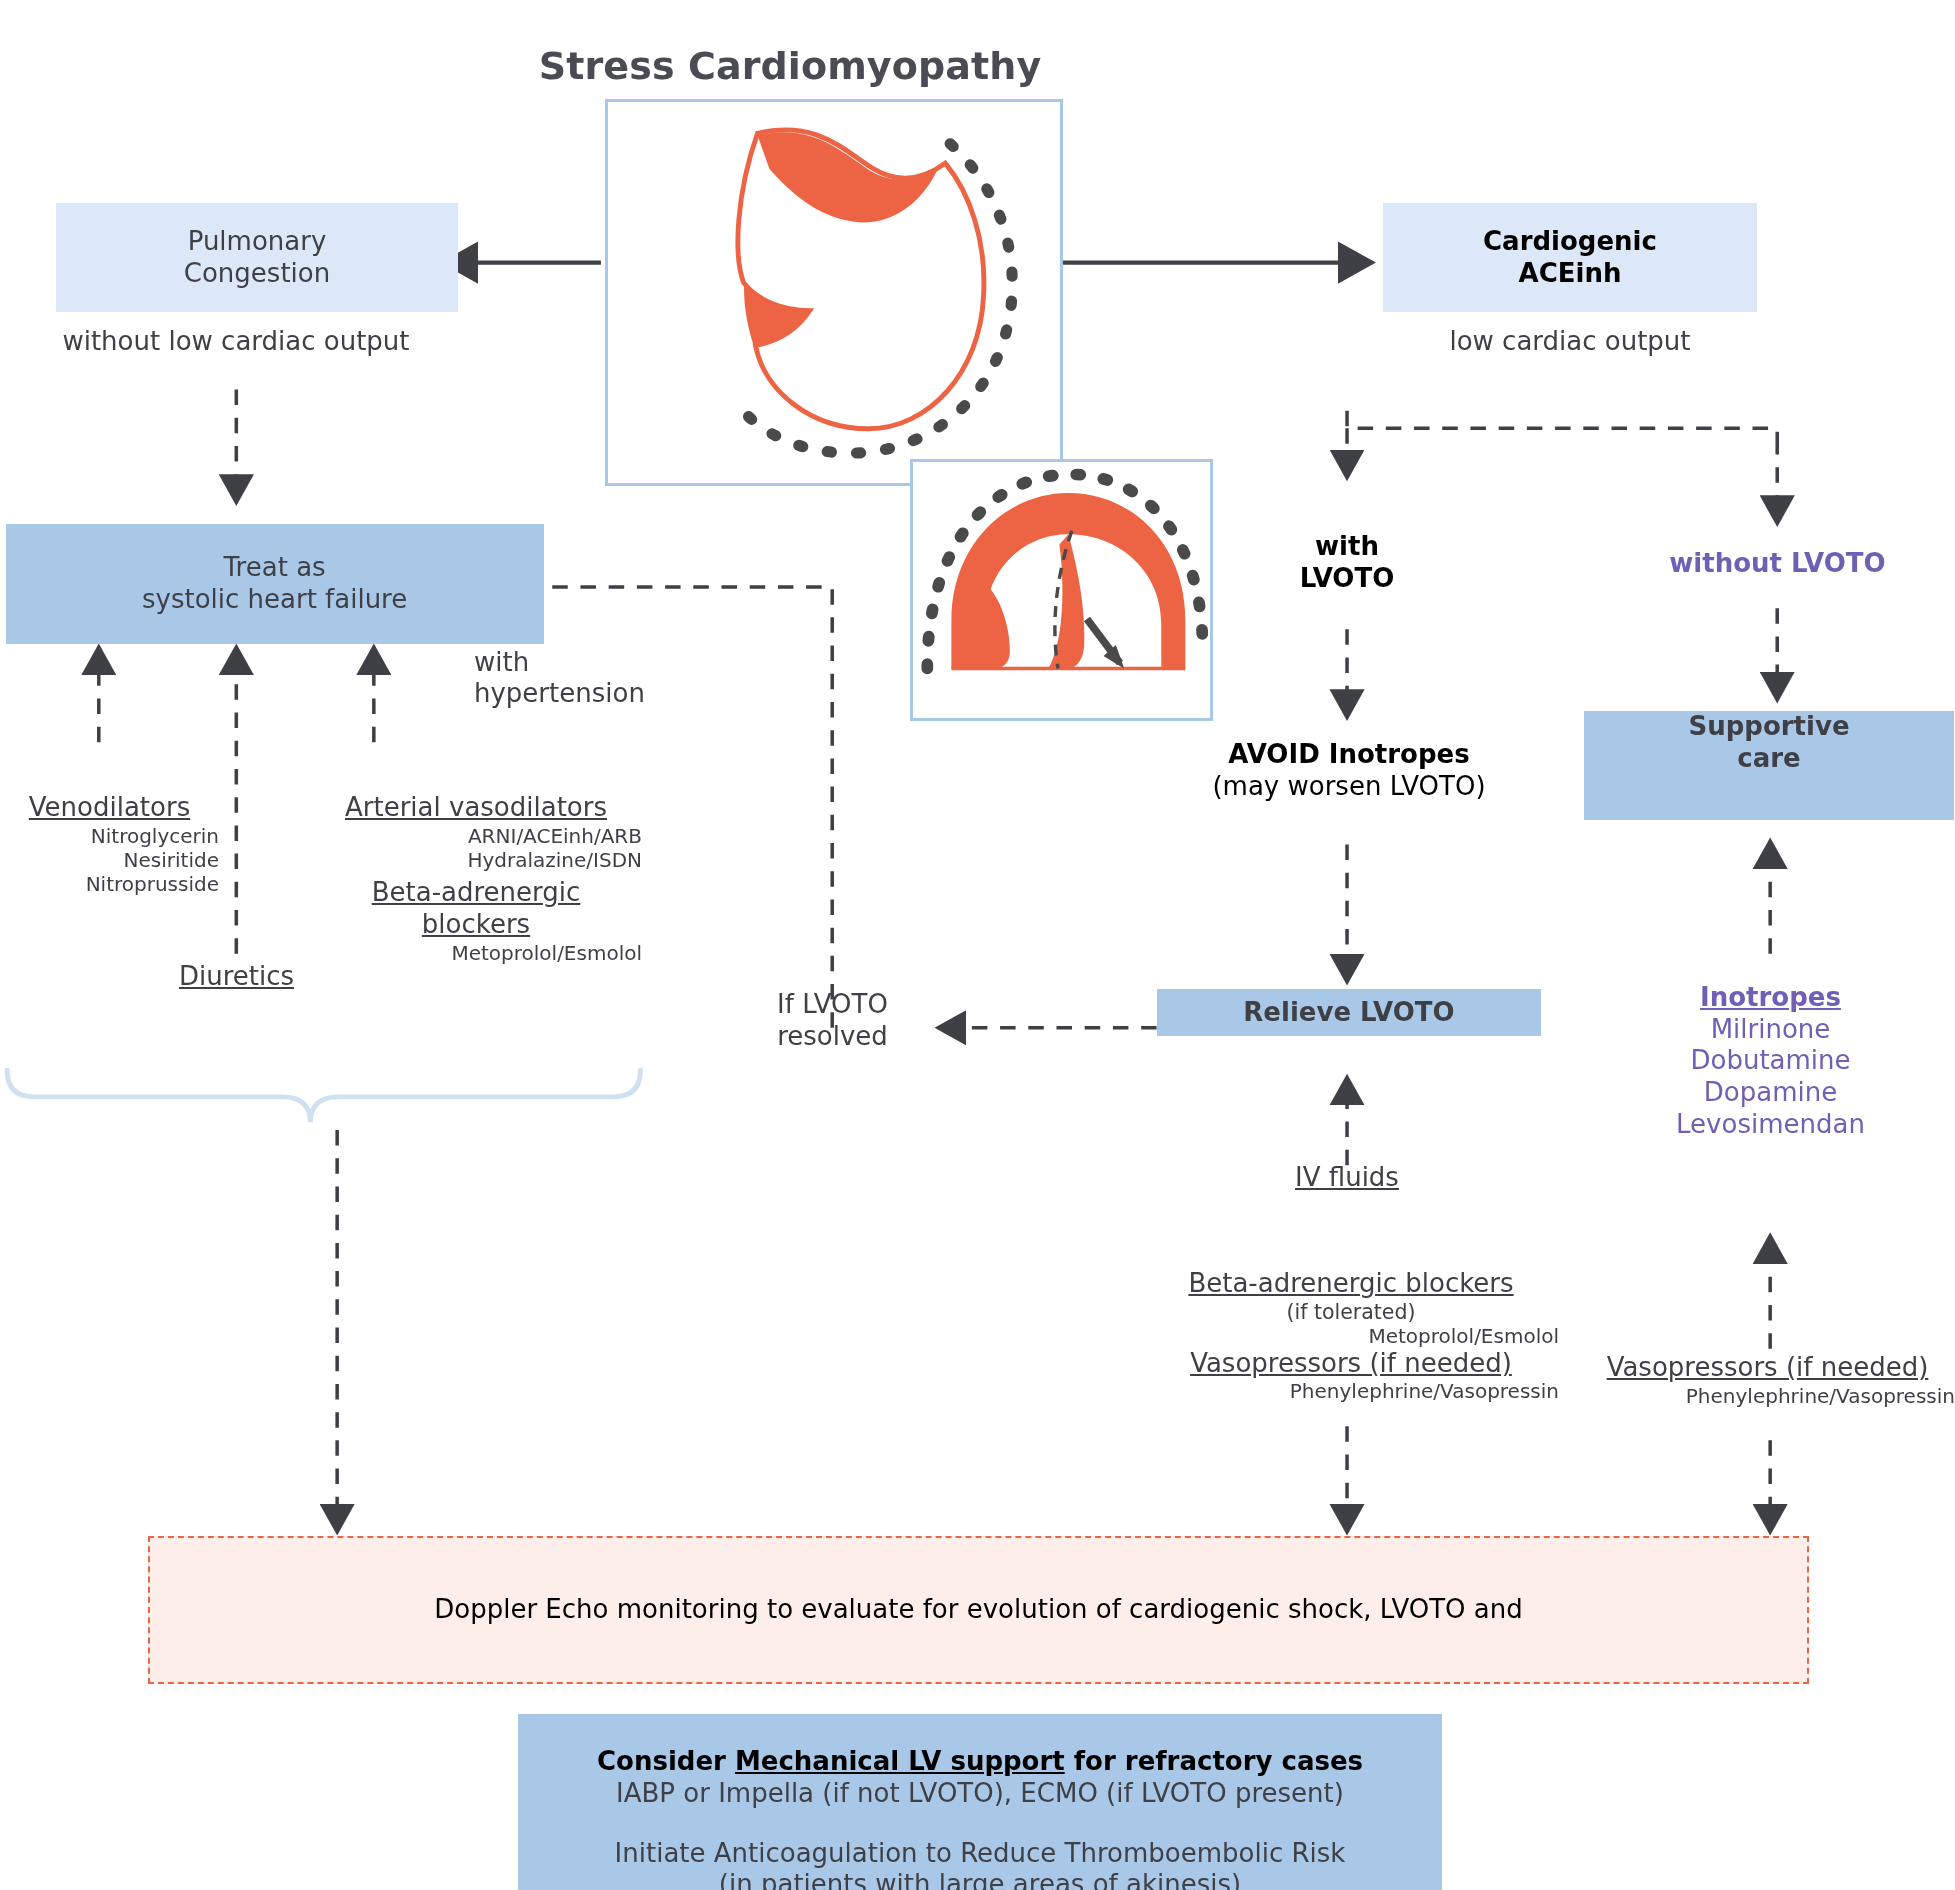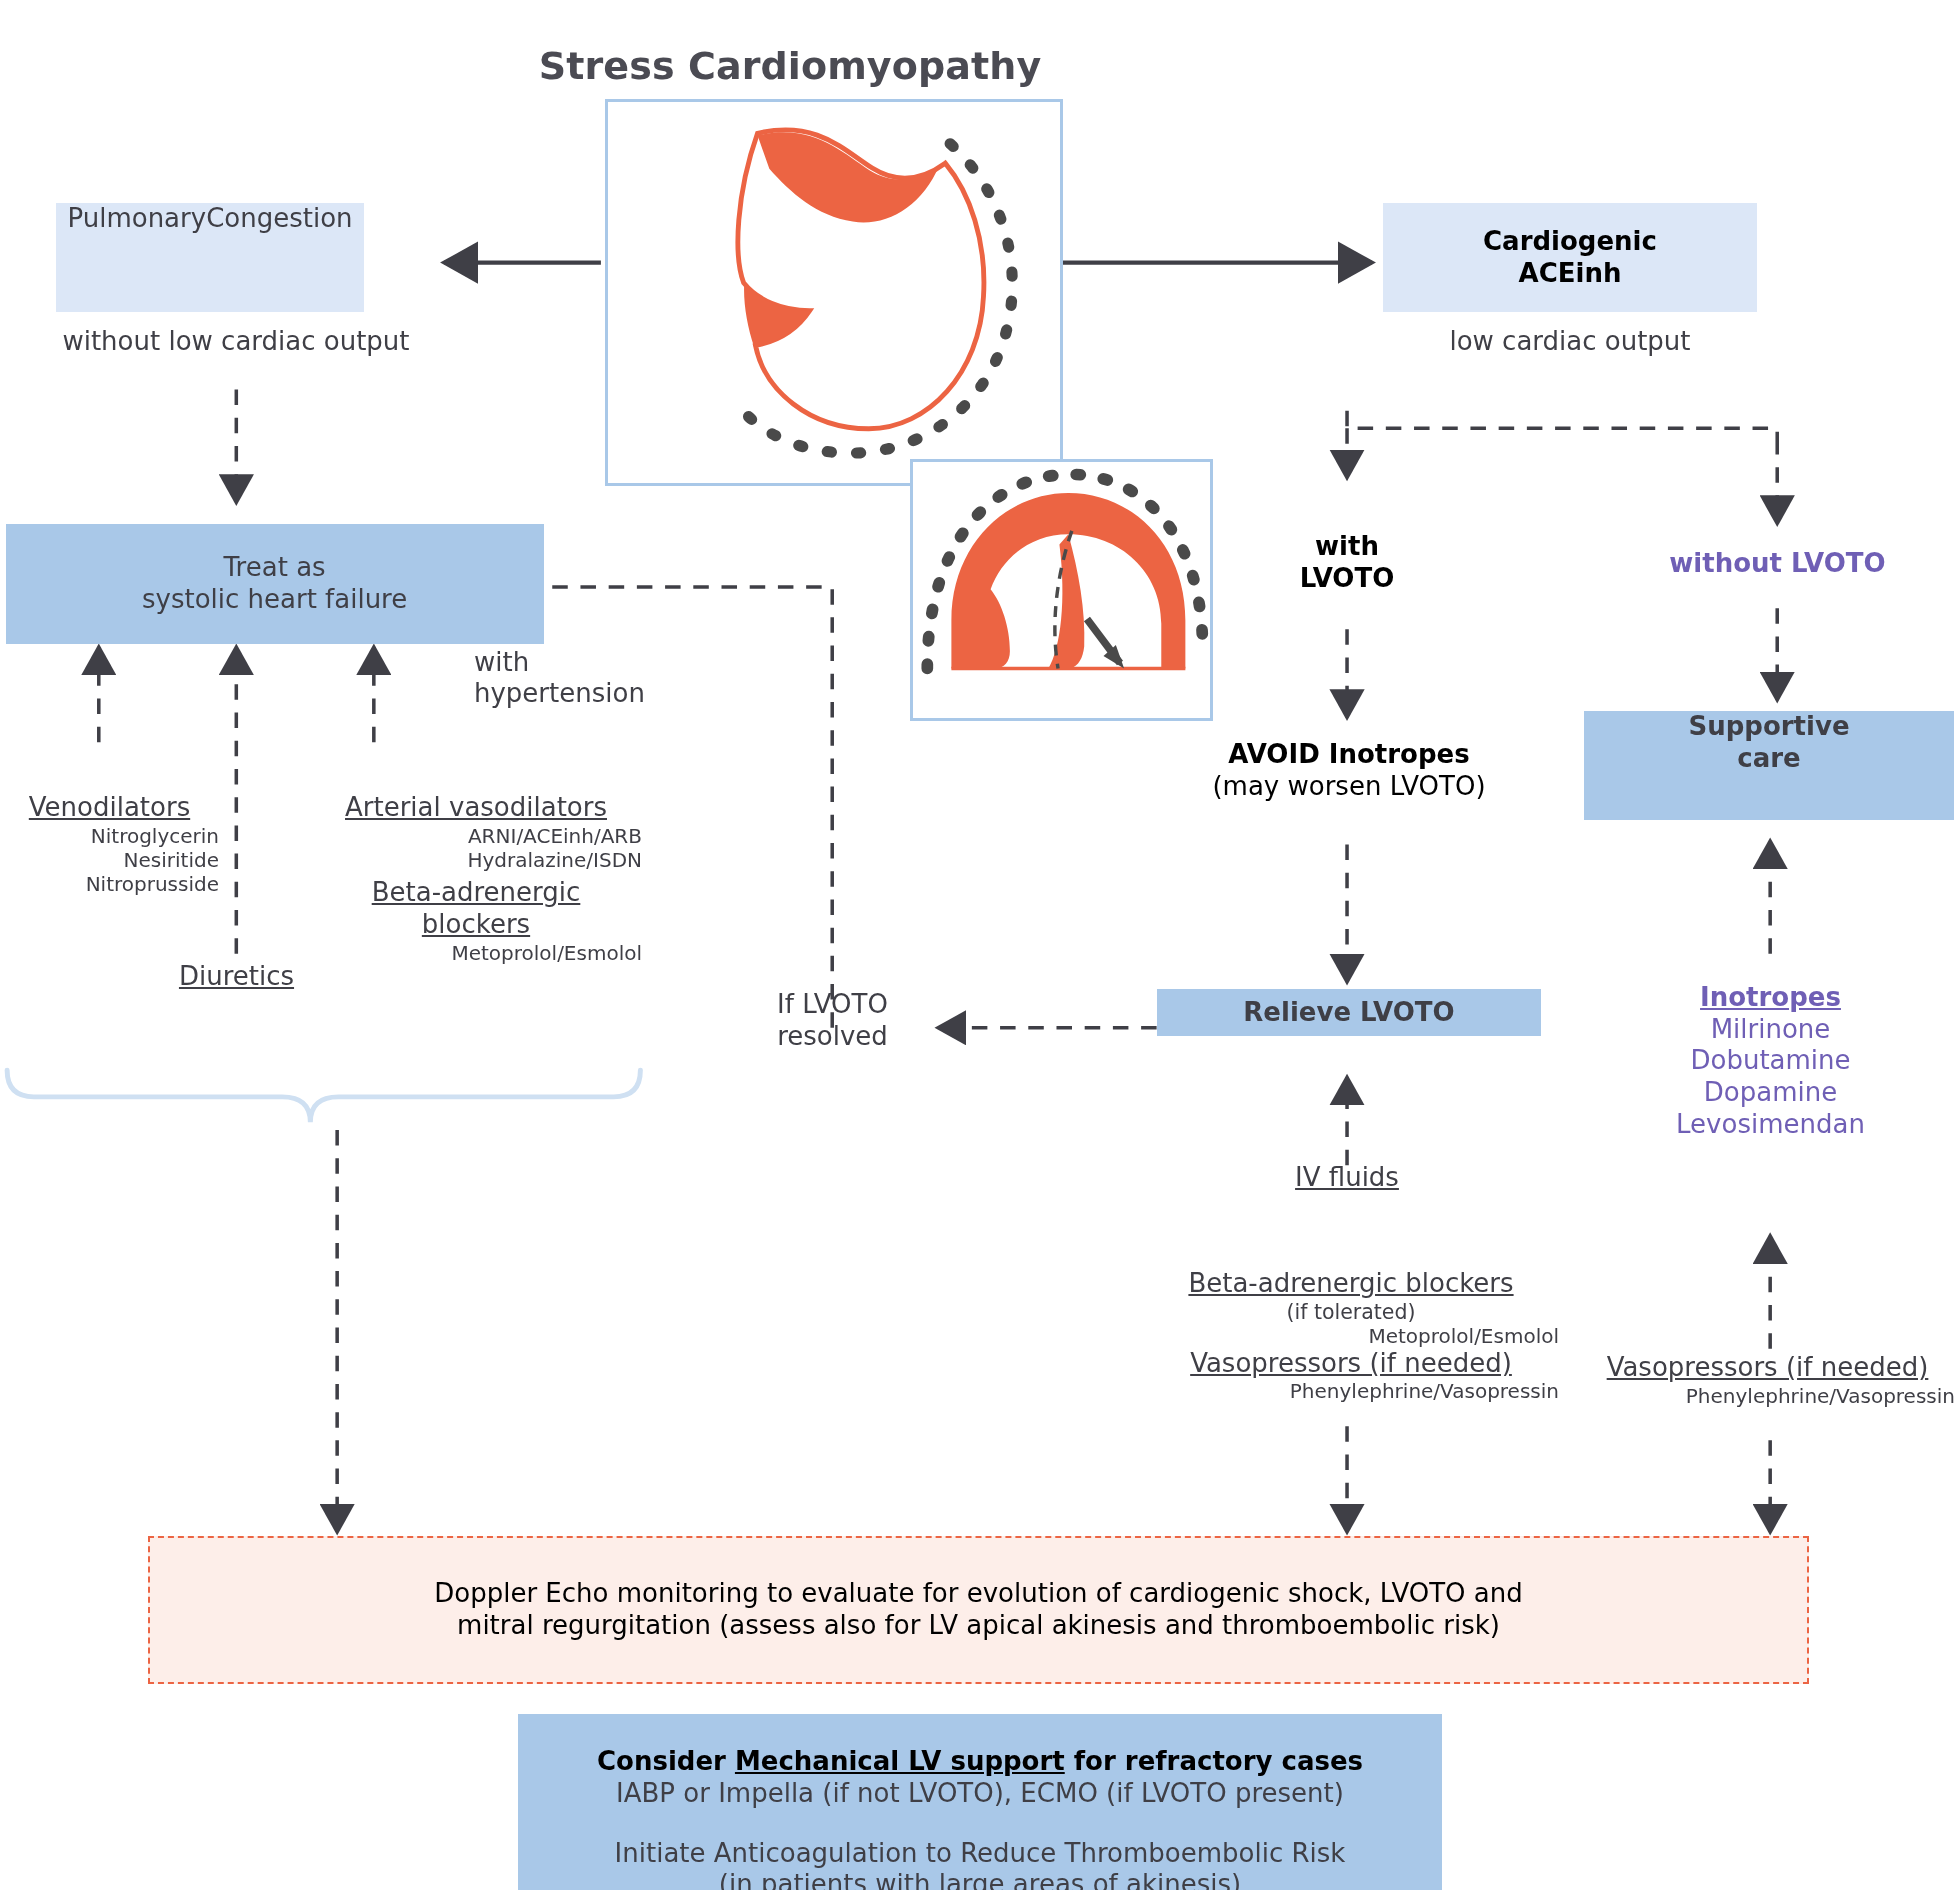--- a/index.html
+++ b/index.html
@@ -149,21 +149,21 @@
       <path d="M55 300 L 395 300" stroke="#ec6443" stroke-width="5" fill="none"></path>
       <path d="M230 100 C 206 170, 200 240, 210 300" fill="none" stroke="#4a4a4a" stroke-width="5" stroke-dasharray="16,12"></path>
       <g stroke="#4a4a4a" stroke-width="17" stroke-linecap="round" fill="none" stroke-dasharray="6,34">
         <path d="M20 300 C 20 110, 120 18, 228 18 C 335 18, 420 110, 420 270"></path>
       </g>
       <path d="M252 228 L 300 292" stroke="#4a4a4a" stroke-width="11" fill="none"></path>
       <path d="M306 300 L 276 282 L 294 266 Z" fill="#4a4a4a"></path>
     </svg>
   </div>
 
-  <div class="abs box-lightblue ctr lbl" style="left:56px; top:159px; width:308px; height:109px; display:flex; justify-content:center;">
+  <div class="abs box-lightblue ctr lbl" style="left:56px; top:159px; width:402px; height:109px; display:flex; flex-direction:column; justify-content:center;">
     <div>Pulmonary</div>
     <div>Congestion</div>
   </div>
   <div class="abs ctr lbl" style="left:7px; top:282px; width:458px;">without low cardiac output</div>
 
   <div class="abs box-lightblue ctr lbl lbl-bold orange" style="left:1383px; top:159px; width:374px; height:109px; display:flex; flex-direction:column; justify-content:center;">
     <div>Cardiogenic</div>
     <div>ACEinh</div>
   </div>
   <div class="abs ctr lbl" style="left:1383px; top:282px; width:374px;">low cardiac output</div>
@@ -236,21 +236,20 @@
     <div class="lbl purple">Levosimendan</div>
   </div>
 
   <div class="abs ctr" style="left:1580px; top:1308px; width:375px;">
     <div class="lbl u">Vasopressors (if needed)</div>
     <div class="small">Phenylephrine/Vasopressin</div>
   </div>
 
   <div class="abs dashed-box ctr orange lbl" style="left:148px; top:1492px; width:1661px; height:148px; display:flex; flex-direction:column; justify-content:center;">
     <div>Doppler Echo monitoring to evaluate for evolution of cardiogenic shock, LVOTO and</div>
-    <div>mitral regurgitation (assess also for LV apical akinesis and thromboembolic risk)</div>
   </div>
 
   <div class="abs box-blue ctr" style="left:518px; top:1670px; width:924px; height:219px; display:flex; flex-direction:column; justify-content:center;">
     <div class="lbl lbl-bold orange">
       <span>Consider </span><span class="u">Mechanical LV support</span><span> for refractory cases</span>
     </div>
     <div class="lbl dark">IABP or Impella (if not LVOTO), ECMO (if LVOTO present)</div>
     <div style="height:28px;"></div>
     <div class="lbl dark">Initiate Anticoagulation to Reduce Thromboembolic Risk</div>
     <div class="lbl dark">(in patients with large areas of akinesis)</div>

